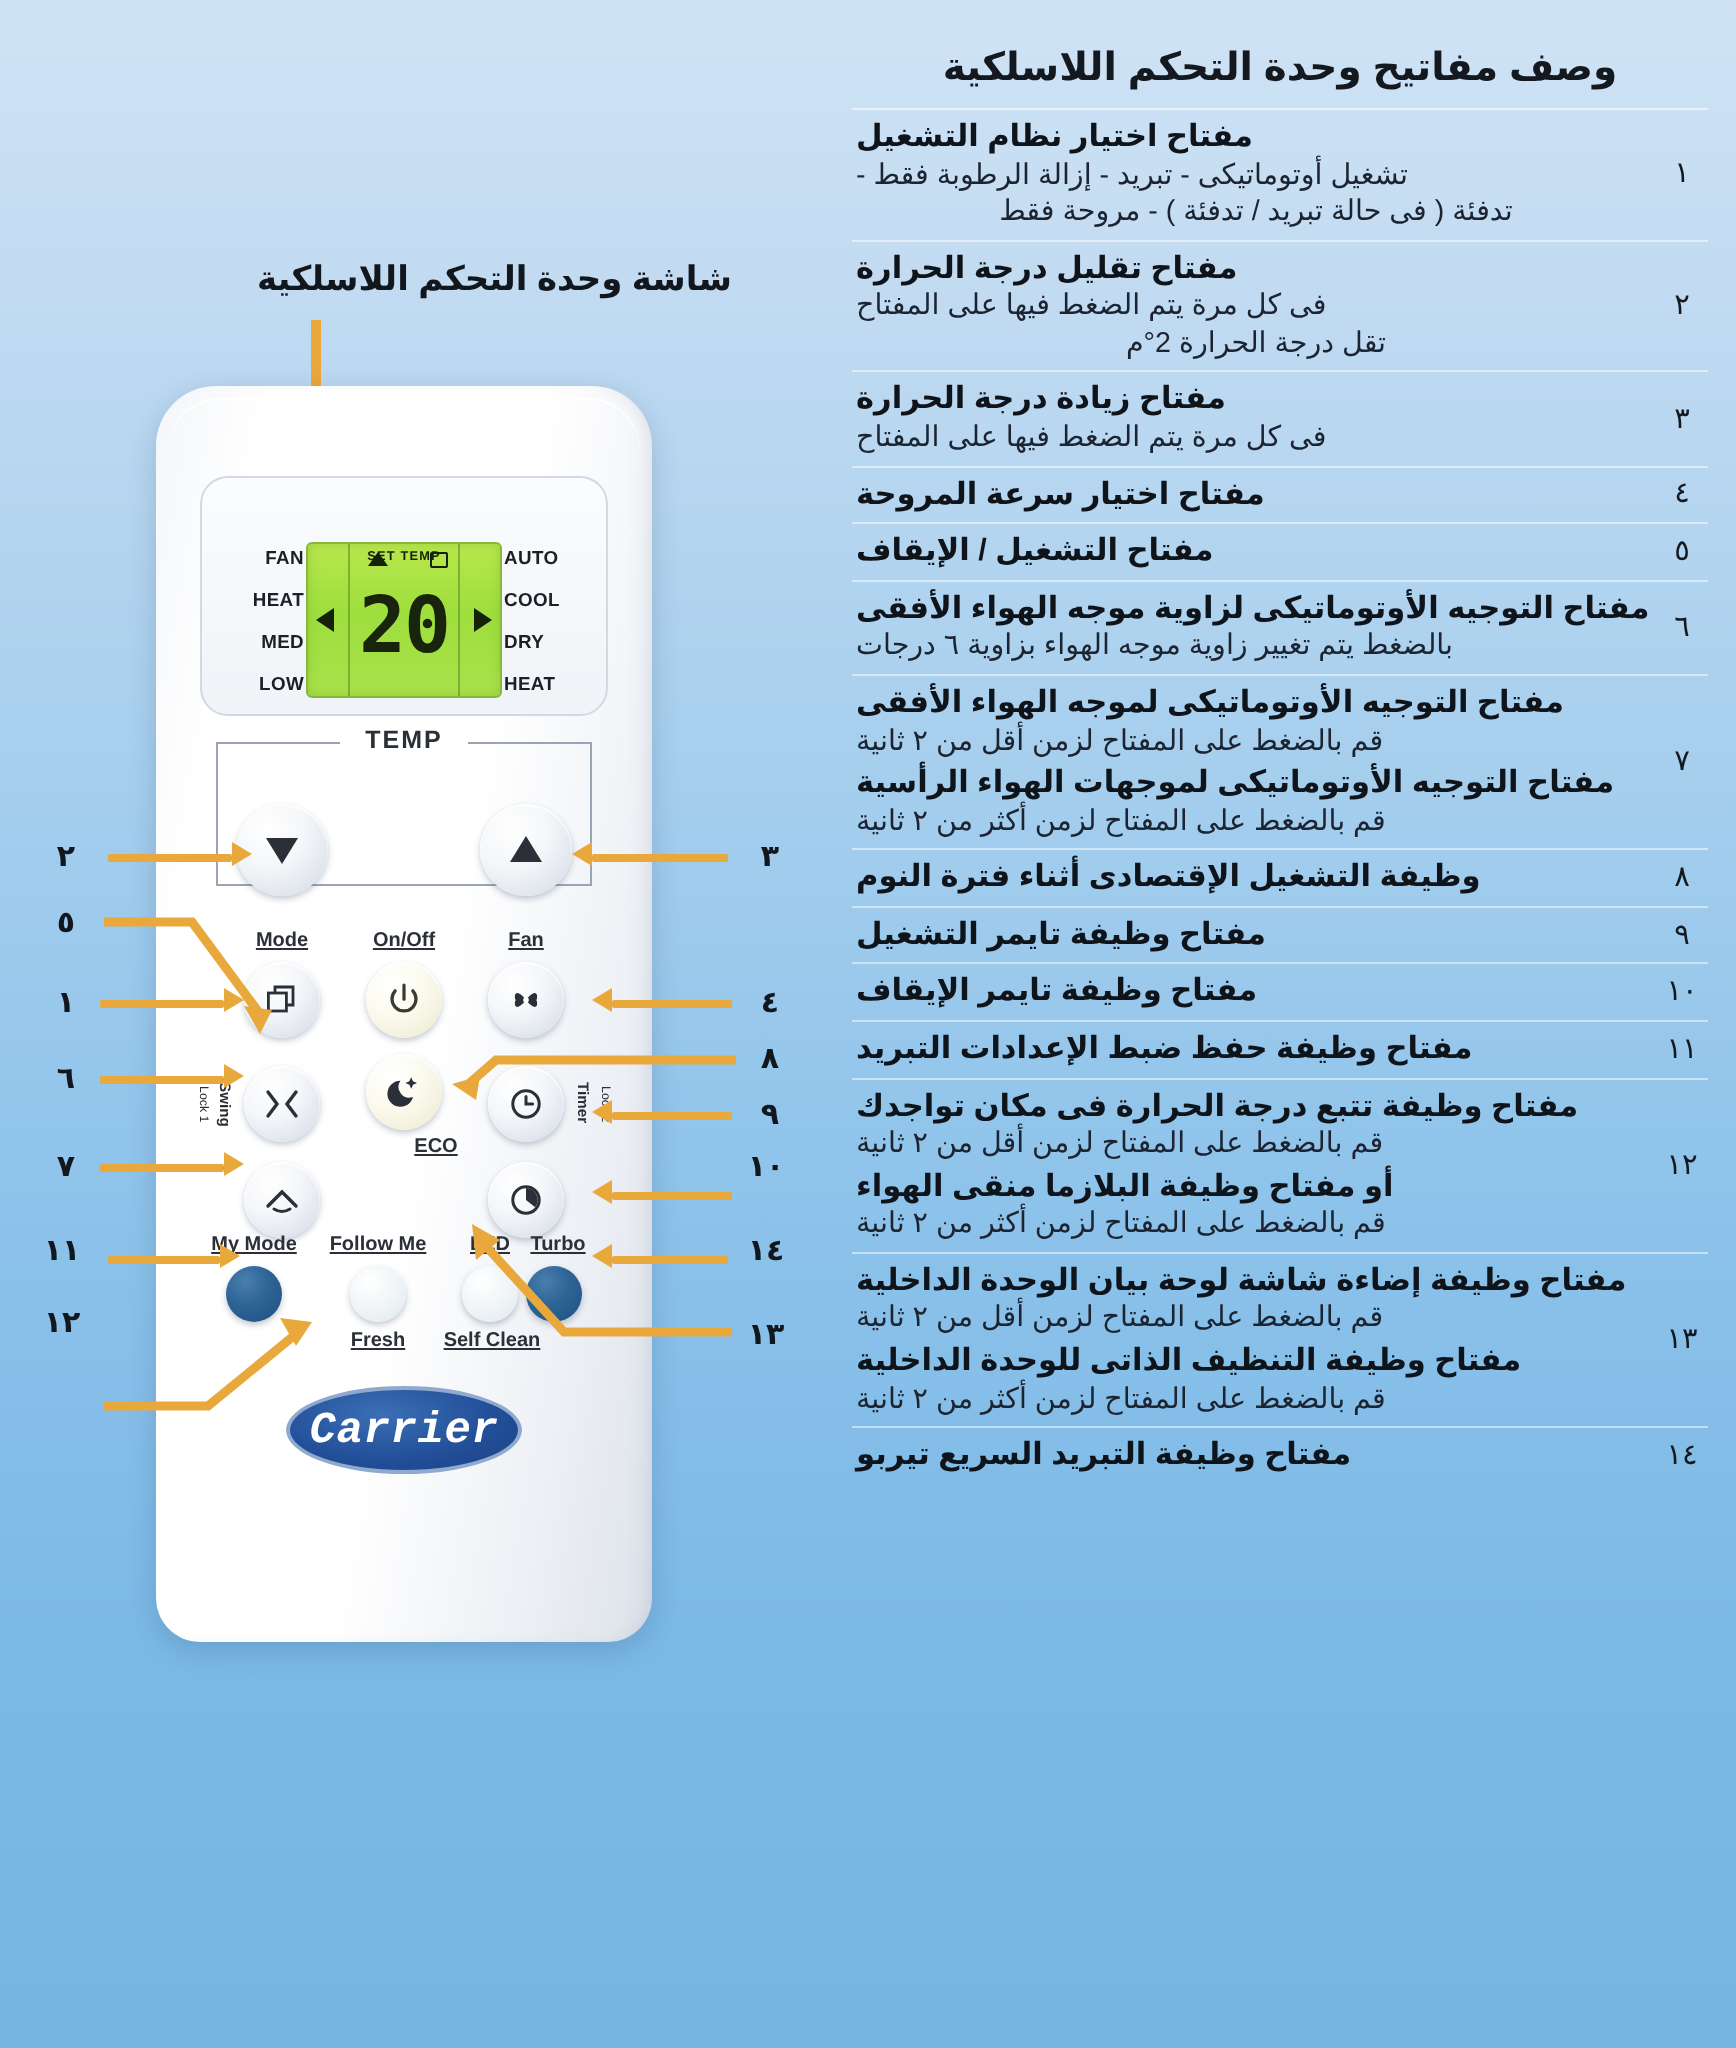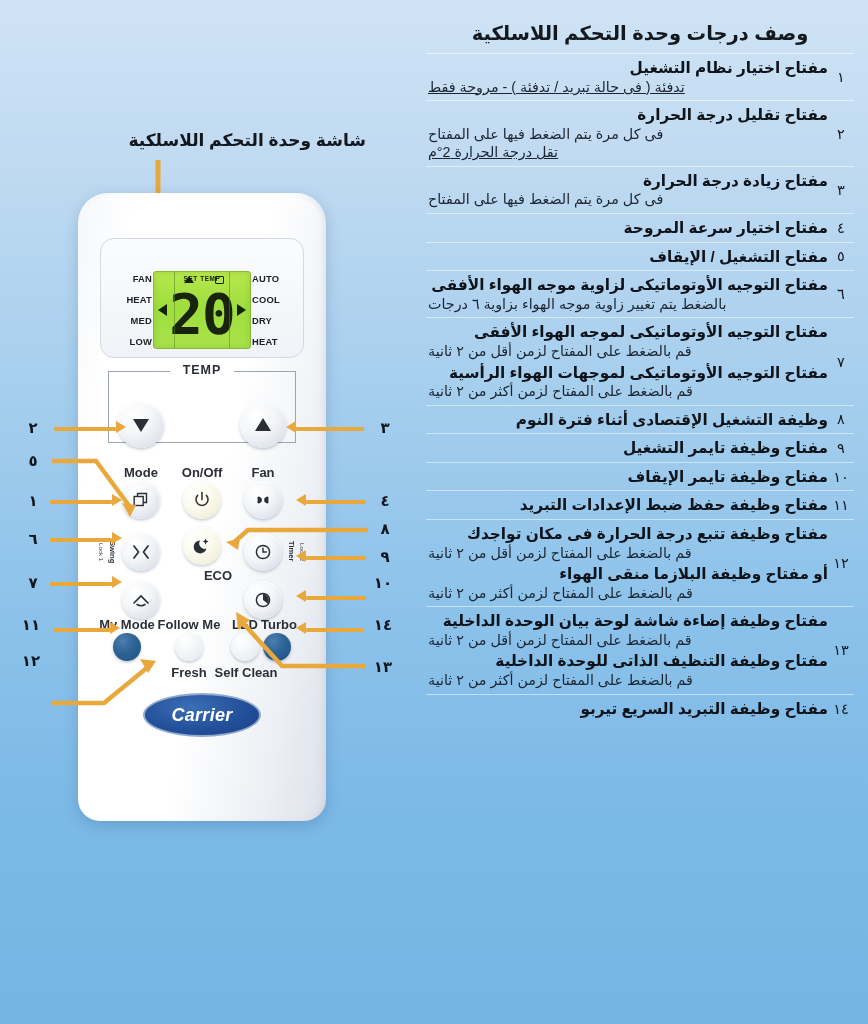--- a/index.html
+++ b/index.html
@@ -38,27 +38,27 @@
   .num {
     flex: 0 0 26px; text-align: center;
     font-size: 14.5px; color: #14181f; font-weight: 500;
     align-self: center;
   }
   .body { flex: 1 1 auto; text-align: left; padding-left: 2px; }
   .blk { margin: 1px 0 2px 0; }
   .blk:last-child { margin-bottom: 1px; }
   .hd {
     font-size: 15.3px; font-weight: bold; color: #0f141b;
-    line-height: 1.28; text-align: right;
+    line-height: 1.28; text-align: left;
   }
   .sub {
     font-size: 14.3px; color: #1b2430; line-height: 1.3;
     text-align: left; font-weight: normal;
   }
-  .sub.two { text-align: left; text-decoration: underline; }
+  .sub.two { text-align: center; }
 
   
   .illus { position: absolute; left: 0; top: 0; width: 420px; height: 873px; }
 
   .screen-label {
     position: absolute; left: 36px; top: 130px; width: 330px;
     text-align: right; direction: rtl;
     font-size: 17px; font-weight: bold; color: #12171e;
   }
 
@@ -118,21 +118,21 @@
   .up-caret {
     position: absolute; top: 4px; left: 30px; width: 0; height: 0;
     border-left: 5px solid transparent; border-right: 5px solid transparent; border-bottom: 7px solid #16210a;
   }
   .batt {
     position: absolute; top: 4px; right: 26px; width: 9px; height: 8px;
     border: 1.4px solid #16210a; border-radius: 1px;
   }
   .bignum {
     font-family: "DejaVu Sans Mono", "Liberation Mono", monospace;
-    font-size: 56px; font-weight: bold; color: #18240b;
+    font-size: 39px; font-weight: bold; color: #18240b;
     letter-spacing: -1px; line-height: 1; margin-top: 7px;
   }
 
   
   .temp-zone { position: absolute; left: 22px; right: 22px; top: 178px; height: 85px; }
   .temp-word {
     position: absolute; top: -8px; left: 0; right: 0; text-align: center;
     font-size: 12.5px; font-weight: bold; color: #2a2f38; letter-spacing: 1px;
     direction: ltr;
   }
@@ -153,41 +153,41 @@
   .btn.cream {
     background: radial-gradient(circle at 34% 28%, #ffffff 0%, #fcfbef 40%, #f2efdb 78%, #e3dfc6 100%);
   }
   .btn.big { width: 46px; height: 46px; }
   .btn.mid { width: 38px; height: 38px; }
   .btn.flat { width: 28px; height: 28px; box-shadow: 0 1.5px 3px rgba(50,70,100,.3); }
   .btn.navy { background: radial-gradient(circle at 35% 28%, #4a7fae 0%, #2d6395 45%, #1f5183 100%); }
   .btn.pale { background: radial-gradient(circle at 35% 28%, #ffffff 0%, #f2f6f8 45%, #dfe7ec 100%); }
 
   .blabel {
-    position: absolute; font-size: 13px; font-weight: bold; color: #2b3038;
-    direction: ltr; text-align: center; white-space: nowrap;
+    position: absolute; font-size: 10px; font-weight: bold; color: #2b3038;
+    direction: ltr; text-align: center; white-space: nowrap; text-decoration: underline;
   }
   .vlabel {
     position: absolute; font-size: 7.6px; font-weight: bold; color: #2b3038;
     direction: ltr; white-space: nowrap;
     writing-mode: vertical-rl; text-orientation: mixed;
   }
   .vlabel.small { font-size: 6.2px; font-weight: normal; }
 
   
   .logo {
     position: absolute; left: 50%; transform: translateX(-50%); top: 500px;
     width: 118px; height: 44px; border-radius: 50%;
     background: radial-gradient(ellipse at 40% 30%, #3b6fb5 0%, #23509a 55%, #1b4186 100%);
     border: 2px solid #8fa9cf;
     display: flex; align-items: center; justify-content: center;
   }
   .logo span {
-    font-family: Liberation Sans, sans-serif;
-    font-style: italic; font-weight: bold; font-size: 18px; color: #ffffff;
+    font-family: Liberation Mono, monospace;
+    font-style: italic; font-weight: bold; font-size: 22px; color: #ffffff;
     letter-spacing: .3px; direction: ltr;
   }
 
   
   .cnum {
     position: absolute; font-size: 15px; font-weight: 600; color: #12171e;
     direction: rtl; text-align: center; width: 30px;
   }
   .ln { position: absolute; height: 4px; background: #e9a83c; border-radius: 1px; }
   .ah { position: absolute; width: 0; height: 0; }
@@ -399,27 +399,28 @@
     <div class="ah left" style="left:296px; top:622px;"></div>
 
     <div class="cnum" style="left:368px; top:658px;">١٣</div>
     <svg class="diag" style="left:226px; top:600px;" width="140" height="72" viewBox="0 0 140 72">
       <path d="M140 66 H56 L16 22" stroke="#e9a83c" stroke-width="4.5" fill="none"></path>
       <polygon points="10,12 24,20 12,30" fill="#e9a83c"></polygon>
     </svg>
   </div>
 
   <div class="txtcol">
-    <div class="doc-title">وصف درجات وحدة التحكم اللاسلكية</div>
+    <div class="doc-title">وصف مفاتيح وحدة التحكم اللاسلكية</div>
     <div id="entries">
         <div class="entry">
           <div class="num">١</div>
           <div class="body">
             <div class="blk">
               <div class="hd">مفتاح اختيار نظام التشغيل</div>
+              <div class="sub">تشغيل أوتوماتيكى - تبريد - إزالة الرطوبة فقط -</div>
               <div class="sub two">تدفئة ( فى حالة تبريد / تدفئة ) - مروحة فقط</div>
             </div>
           </div>
         </div>
         <div class="entry">
           <div class="num">٢</div>
           <div class="body">
             <div class="blk">
               <div class="hd">مفتاح تقليل درجة الحرارة</div>
               <div class="sub">فى كل مرة يتم الضغط فيها على المفتاح</div>

